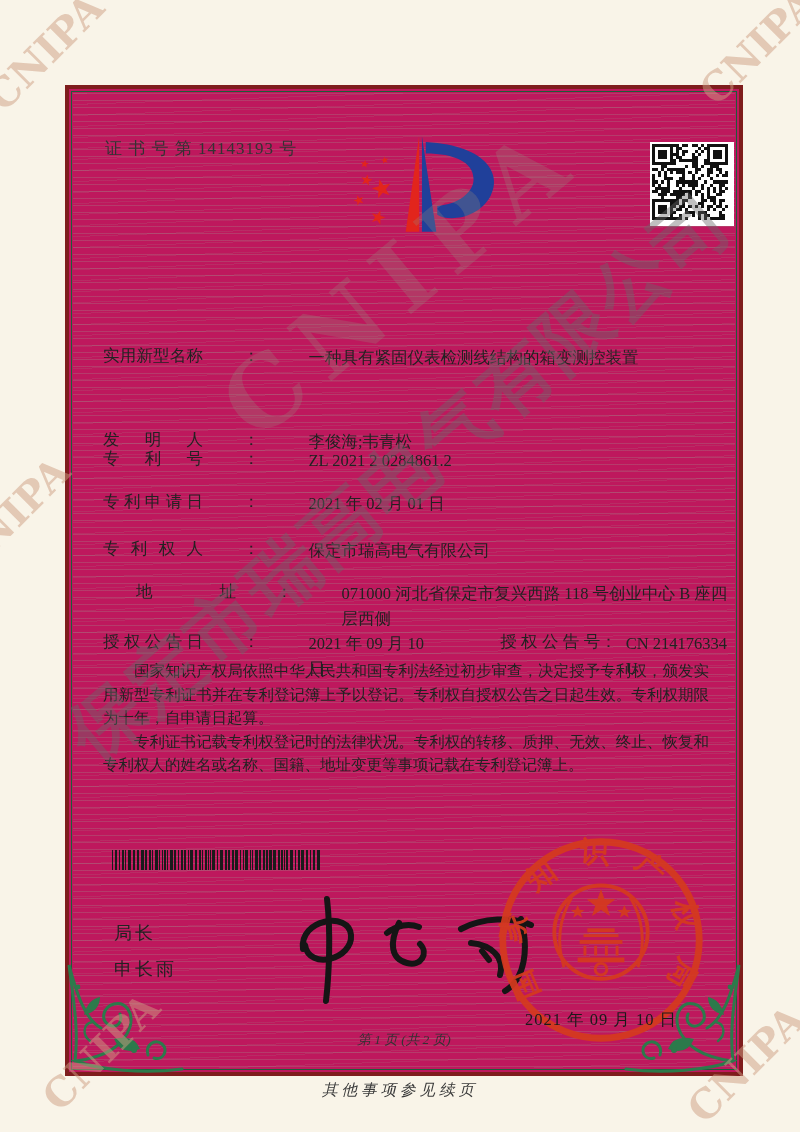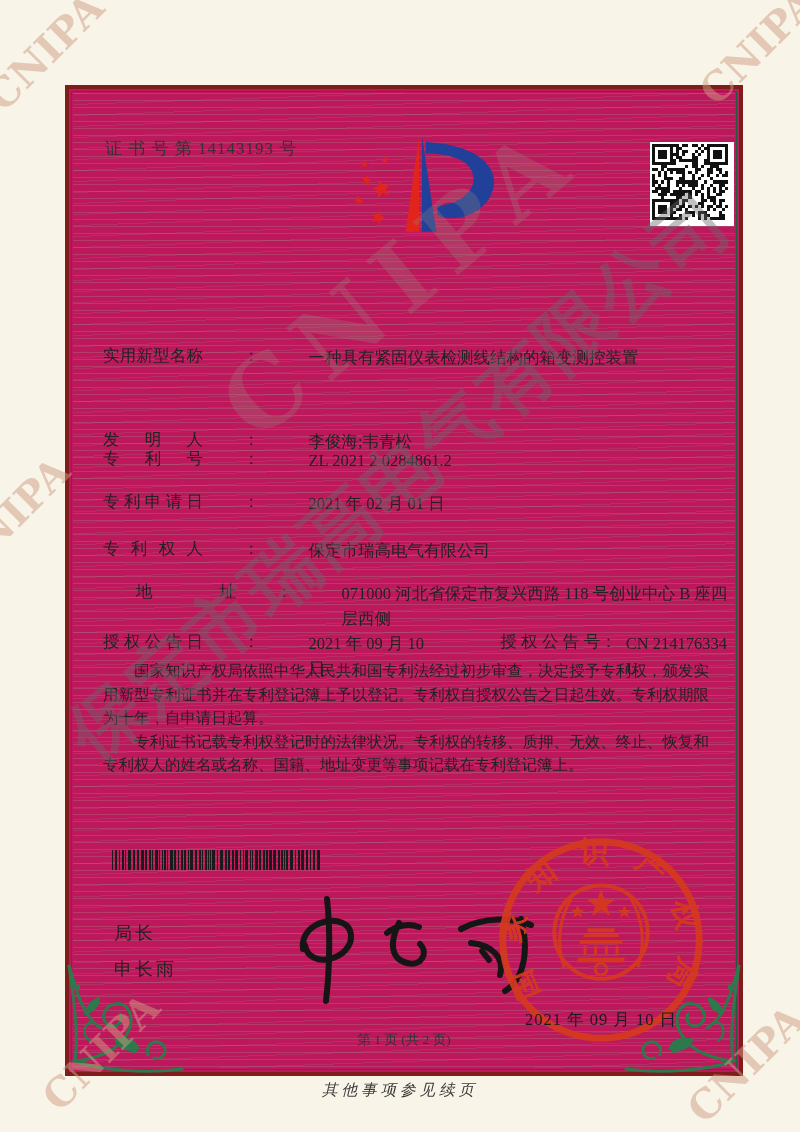--- a/index.html
+++ b/index.html
@@ -49,21 +49,21 @@
   .paras{position:absolute;left:30px;top:566px;width:606px;font-size:15.5px;line-height:23.5px;color:#222;text-align:justify;}
   .paras p{margin:0;text-indent:2em;}
 
   
   .barcode{position:absolute;left:39px;top:757px;width:210px;height:20px;}
   .officer{position:absolute;left:41px;top:822px;font-size:18px;color:#222;letter-spacing:3px;line-height:36px;}
   .signature{position:absolute;left:196px;top:800px;width:310px;height:115px;}
   .seal{position:absolute;left:421px;top:740px;width:214px;height:214px;}
   .seal-date{position:absolute;left:421px;top:916px;width:214px;text-align:center;
              font-size:16.5px;color:#1a1a1a;letter-spacing:1px;z-index:7;}
-  .page-info{position:absolute;left:0;top:938px;width:100%;text-align:center;font-size:13.5px;color:#333;}
+  .page-info{position:absolute;left:0;top:938px;width:100%;text-align:center;font-size:13.5px;color:#333;font-style:italic;}
 
   .orn{position:absolute;width:122px;height:122px;z-index:2;}
   .orn.bl{left:-5px;bottom:-7px;}
   .orn.br{right:-5px;bottom:-7px;transform:scaleX(-1);}
 
   .continuation{position:absolute;left:0;top:1080px;width:100%;text-align:center;
                 font-size:15.5px;color:#3a3a3a;letter-spacing:4px;font-style:italic;}
 </style>
 </head>
 <body>

